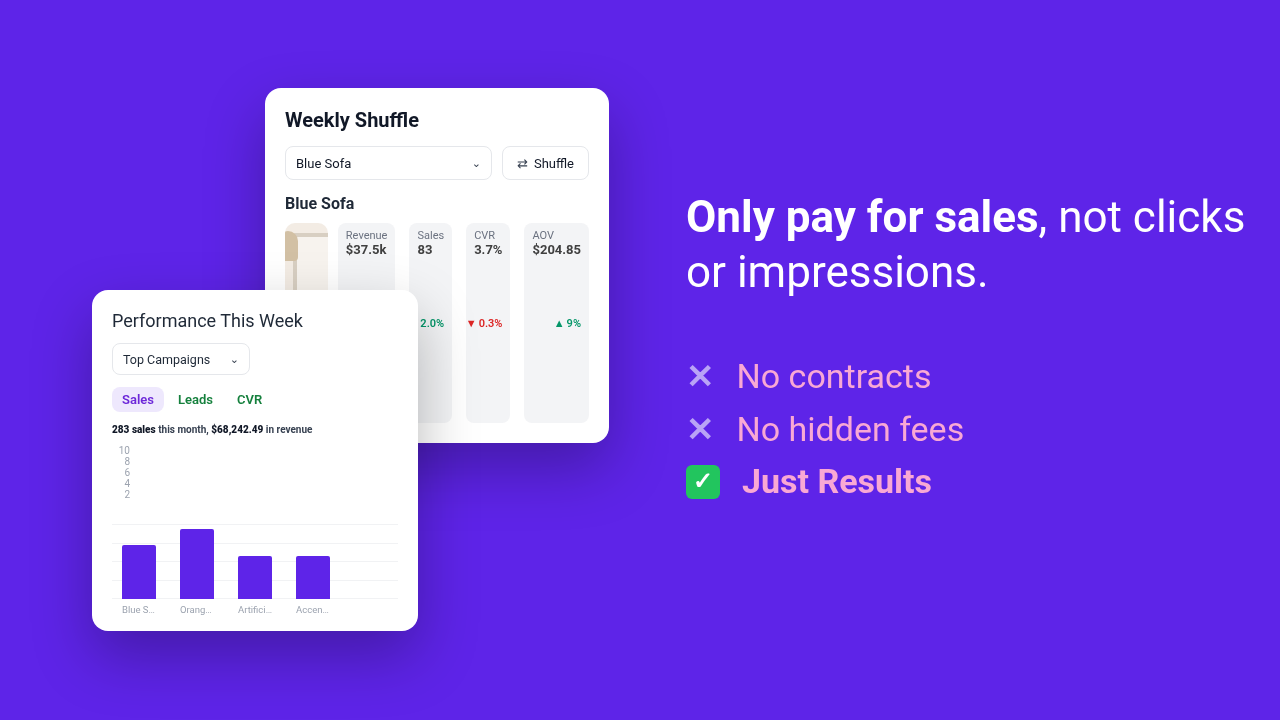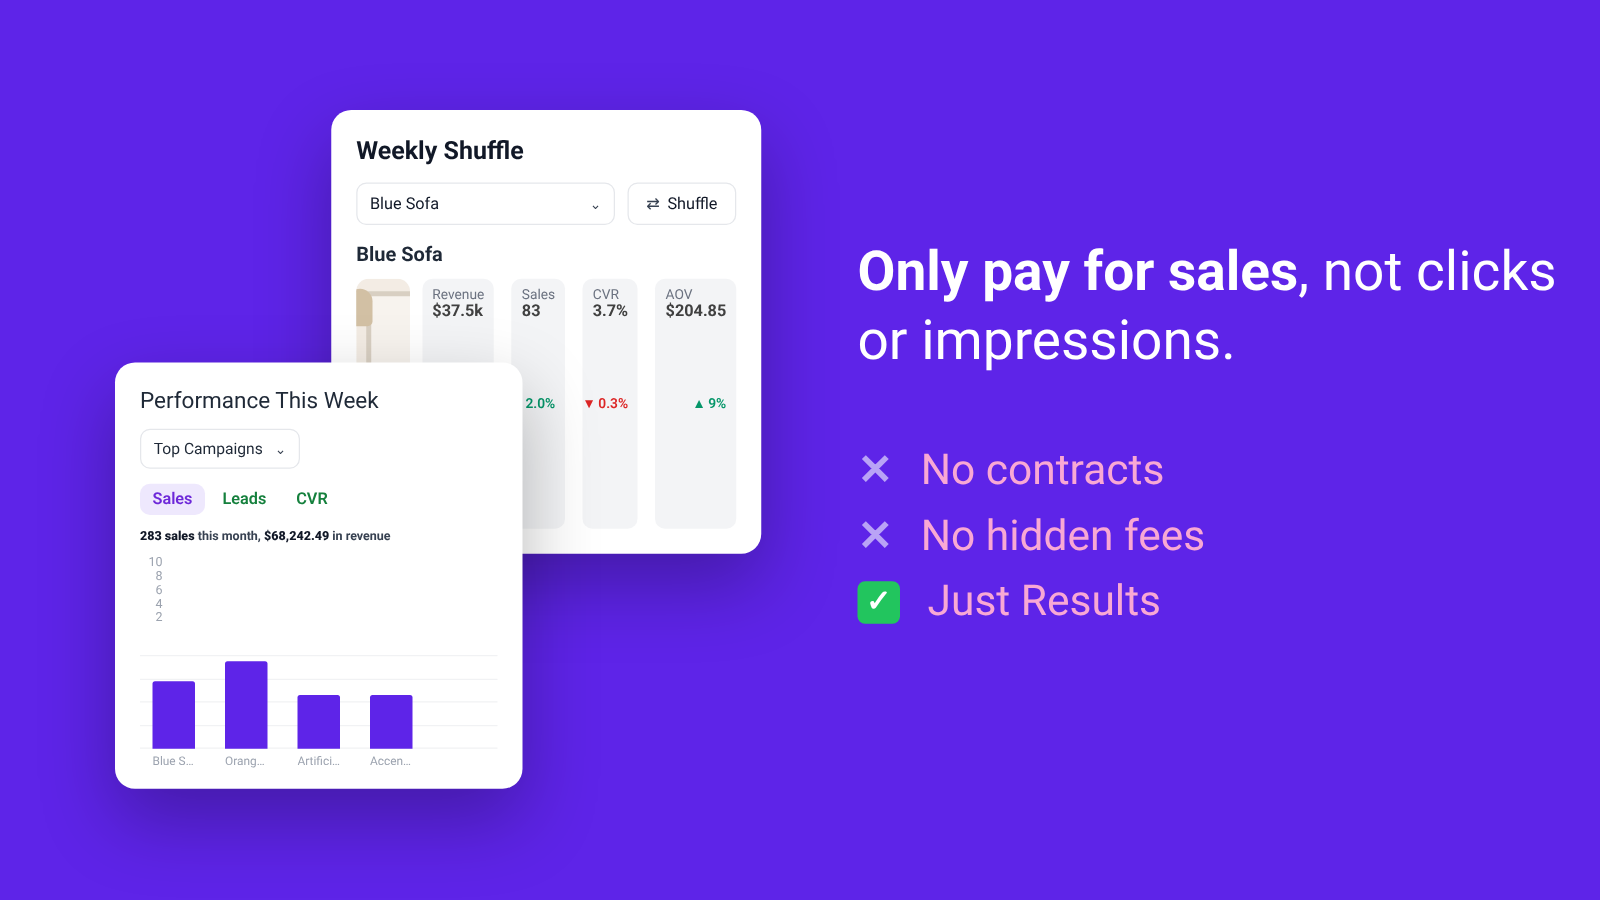--- a/index.html
+++ b/index.html
@@ -26,21 +26,21 @@
   .copy .headline .bold { font-weight: 700; }
   .copy .bullets { font-size: 34px; line-height: 1.55; }
   .copy .bullet-row { display: flex; align-items: center; gap: 22px; }
   .copy .x-icon { color: #B9A3F6; font-weight: 600; }
   .copy .check-icon {
     display: inline-flex; align-items: center; justify-content: center;
     width: 34px; height: 34px; background: #22C55E; border-radius: 6px;
     color: #fff; font-size: 24px; font-weight: 700;
   }
   .copy .bullet-text { color: #f9a8d4; }
-  .copy .bullet-text.bold { font-weight: 400; }
+  .copy .bullet-text.bold { font-weight: 700; }
 
   
   .card {
     position: absolute;
     background: #fff;
     border-radius: 16px;
     box-shadow: 0 25px 60px rgba(0,0,0,0.28);
     color: #1F2937;
   }
 
@@ -102,21 +102,21 @@
   
   .perf-card {
     left: 92px; top: 290px;
     width: 326px;
     padding: 20px 20px 16px 20px;
   }
   .perf-card h2 { font-size: 18px; font-weight: 400; margin-bottom: 12px; }
   .perf-select {
     border: 1px solid #E5E7EB; border-radius: 8px; background: #fff;
     height: 32px; display: inline-flex; align-items: center; justify-content: space-between;
-    padding: 0 10px; font-size: 12.5px; width: 128px; cursor: pointer; margin-bottom: 12px;
+    padding: 0 10px; font-size: 12.5px; width: 138px; cursor: pointer; margin-bottom: 12px;
   }
   .tabs { display: flex; gap: 4px; margin-bottom: 12px; }
   .tab {
     font-size: 13px; padding: 5px 10px; border-radius: 8px;
     color: #15803d; cursor: pointer; font-weight: 600;
   }
   .tab.active { background: #EEE8FD; color: #6D28D9; }
   .summary { font-size: 10px; color: #374151; margin-bottom: 10px; font-weight: bold; }
   .summary b { color: #111827; }
 

